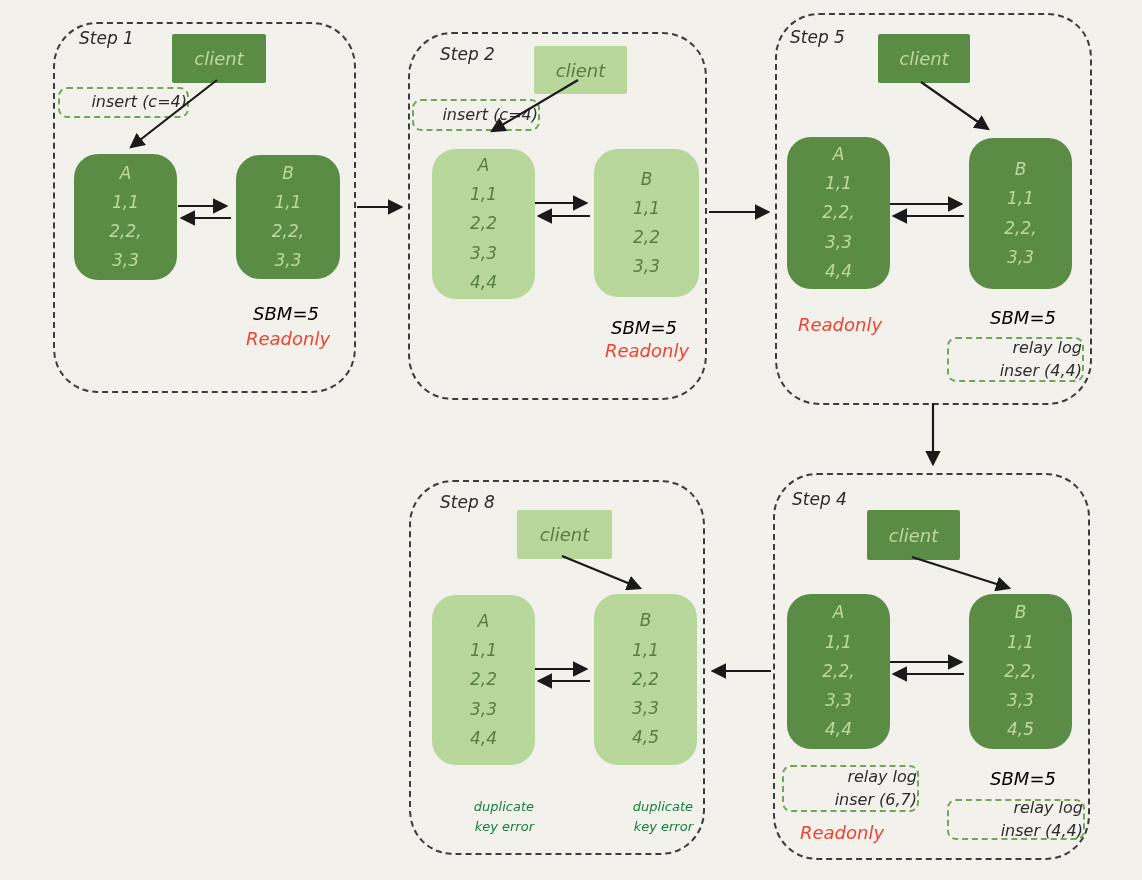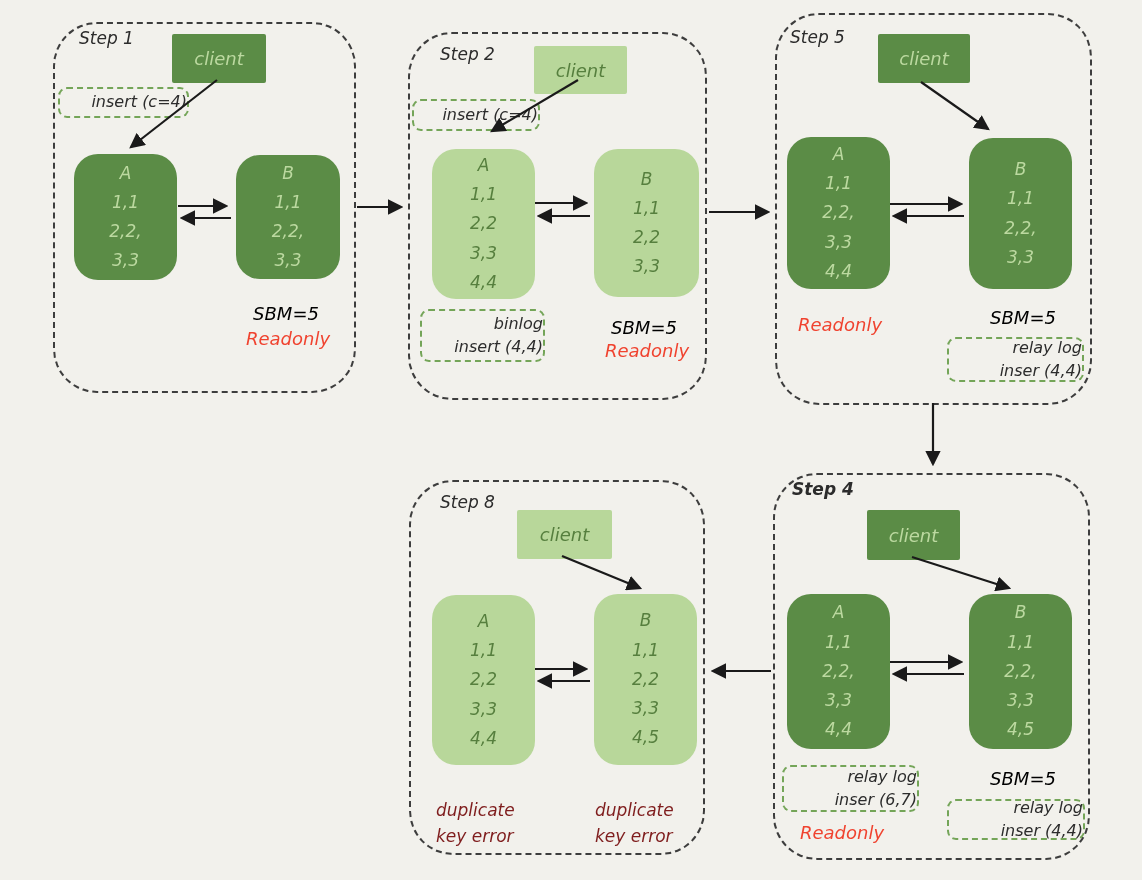--- a/index.html
+++ b/index.html
@@ -14,21 +14,21 @@
     font-size:18px;box-sizing:border-box;z-index:2;}
   .node{position:absolute;border-radius:24px;display:flex;flex-direction:column;align-items:center;
     justify-content:center;font-size:17px;line-height:1.72;box-sizing:border-box;z-index:2;text-align:center;}
   .dark{background:#5b8c46;color:#bcd9a0;}
   .light{background:#b8d79a;color:#567f3e;}
   .tag{position:absolute;border:2px dashed #74a558;border-radius:9px;display:flex;flex-direction:column;
     align-items:flex-end;justify-content:center;font-size:16px;color:#2c2c2c;line-height:1.4;
     box-sizing:border-box;white-space:nowrap;z-index:3;}
   .status{position:absolute;font-size:18px;color:#000000;text-align:center;white-space:nowrap;z-index:3;}
   .red{color:#f0432f;}
-  .err{position:absolute;font-size:17px;color:#7f1d1d;text-align:left;line-height:1.55;white-space:nowrap;z-index:3;}
+  .err{position:absolute;font-size:13px;color:#15803d;text-align:right;line-height:1.55;white-space:nowrap;z-index:3;}
 </style>
 </head>
 <body>
 
 <div class="canvas">
 
   <svg class="arrows" viewBox="0 0 1142 880">
     <defs>
       <marker id="ah" viewBox="0 0 10 10" refX="8.5" refY="5" markerWidth="7" markerHeight="7" orient="auto-start-reverse">
         <path d="M0,0 L10,5 L0,10 z" fill="#1a1a1a"></path>
@@ -91,24 +91,20 @@
       <div>2,2</div>
       <div>3,3</div>
       <div>4,4</div>
     </div>
     <div class="node light" style="left:184px;top:115px;width:105px;height:148px;">
       <div>B</div>
       <div>1,1</div>
       <div>2,2</div>
       <div>3,3</div>
     </div>
-    <div class="tag" style="left:10px;top:275px;width:125px;height:53px;">
-      <div>binlog</div>
-      <div>insert (4,4)</div>
-    </div>
     <div class="status" style="left:189px;top:283px;width:90px;">SBM=5</div>
     <div class="status red" style="left:189px;top:306px;width:96px;">Readonly</div>
   </section>
 
   <section class="step" style="left:775px;top:13px;width:317px;height:392px;">
     <div class="step-label" style="left:13px;top:12px;">Step 5</div>
     <div class="client dark" style="left:101px;top:19px;width:92px;height:49px;">client</div>
     <div class="node dark" style="left:10px;top:122px;width:103px;height:152px;">
       <div>A</div>
       <div>1,1</div>
@@ -124,21 +120,21 @@
     </div>
     <div class="status red" style="left:15px;top:299px;width:96px;">Readonly</div>
     <div class="status" style="left:202px;top:292px;width:88px;">SBM=5</div>
     <div class="tag" style="left:170px;top:322px;width:137px;height:45px;">
       <div>relay log</div>
       <div>inser (4,4)</div>
     </div>
   </section>
 
   <section class="step" style="left:773px;top:473px;width:317px;height:387px;">
-    <div class="step-label" style="left:17px;top:4px;font-weight:bold;">Step 4</div>
+    <div class="step-label" style="left:17px;top:14px;">Step 4</div>
     <div class="client dark" style="left:92px;top:35px;width:93px;height:50px;">client</div>
     <div class="node dark" style="left:12px;top:119px;width:103px;height:155px;">
       <div>A</div>
       <div>1,1</div>
       <div>2,2,</div>
       <div>3,3</div>
       <div>4,4</div>
     </div>
     <div class="node dark" style="left:194px;top:119px;width:103px;height:155px;">
       <div>B</div>

